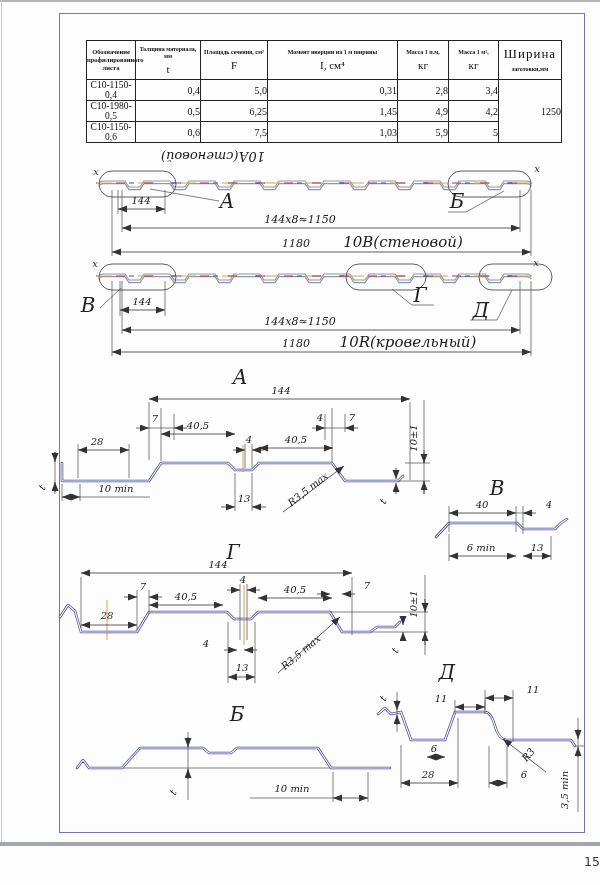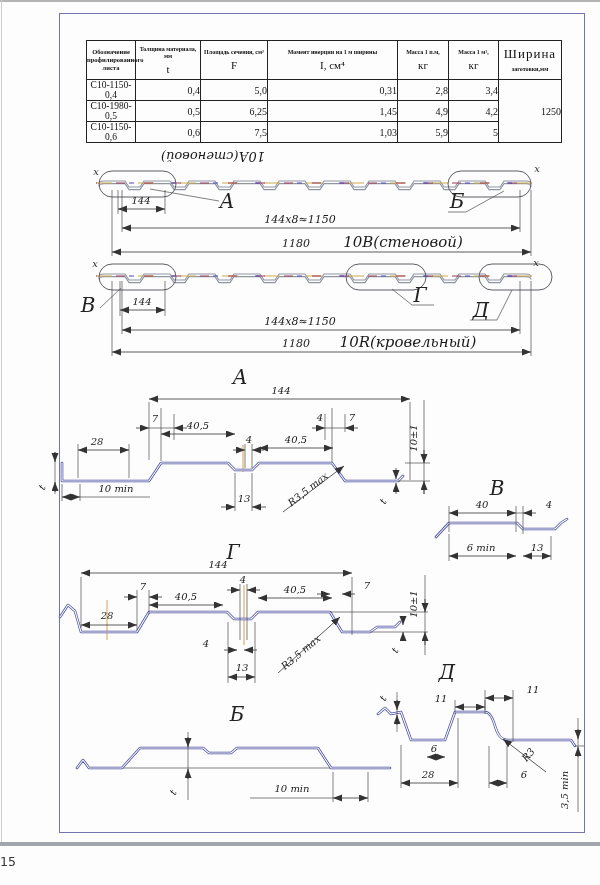--- a/index.html
+++ b/index.html
@@ -4,21 +4,21 @@
 <style>
   html,body{margin:0;padding:0;background:#fcfcfc;}
   .page{position:relative;width:600px;height:885px;background:#fdfdfd;overflow:hidden;
         font-family:"Liberation Serif","DejaVu Serif",serif;}
   .edge-top{position:absolute;left:0;top:0;width:600px;height:2px;background:#b4b4b4;}
   .edge-left{position:absolute;left:1px;top:0;width:1px;height:845px;background:#cccccc;}
   .edge-bottom{position:absolute;left:0;top:842px;width:600px;height:4px;background:#a0a6ab;}
   .frame{position:absolute;left:59px;top:13px;width:524px;height:818px;border:1.5px solid #7575ad;}
   .title{position:absolute;left:60px;top:16px;width:524px;text-align:center;
          font-size:21px;color:#111;white-space:nowrap;}
-  .pagenum{position:absolute;left:0;top:854px;width:600px;text-align:left;
+  .pagenum{position:absolute;left:0;top:854px;width:600px;text-align:right;
            font-family:"DejaVu Sans",sans-serif;font-size:12.5px;color:#333;}
 
   
   table.spec{position:absolute;left:86px;top:40px;border-collapse:collapse;table-layout:fixed;
              width:475px;font-family:"Liberation Serif",serif;color:#111;}
   table.spec th,table.spec td{border:1px solid #222;padding:0;vertical-align:middle;}
   table.spec{border:1.5px solid #222;}
   th .hname{font-size:6px;font-weight:700;line-height:1.25;text-align:center;}
   th .hsym{font-size:11px;font-weight:400;text-align:center;margin-top:2px;}
   th.c1 .hname{font-size:6.5px;}

